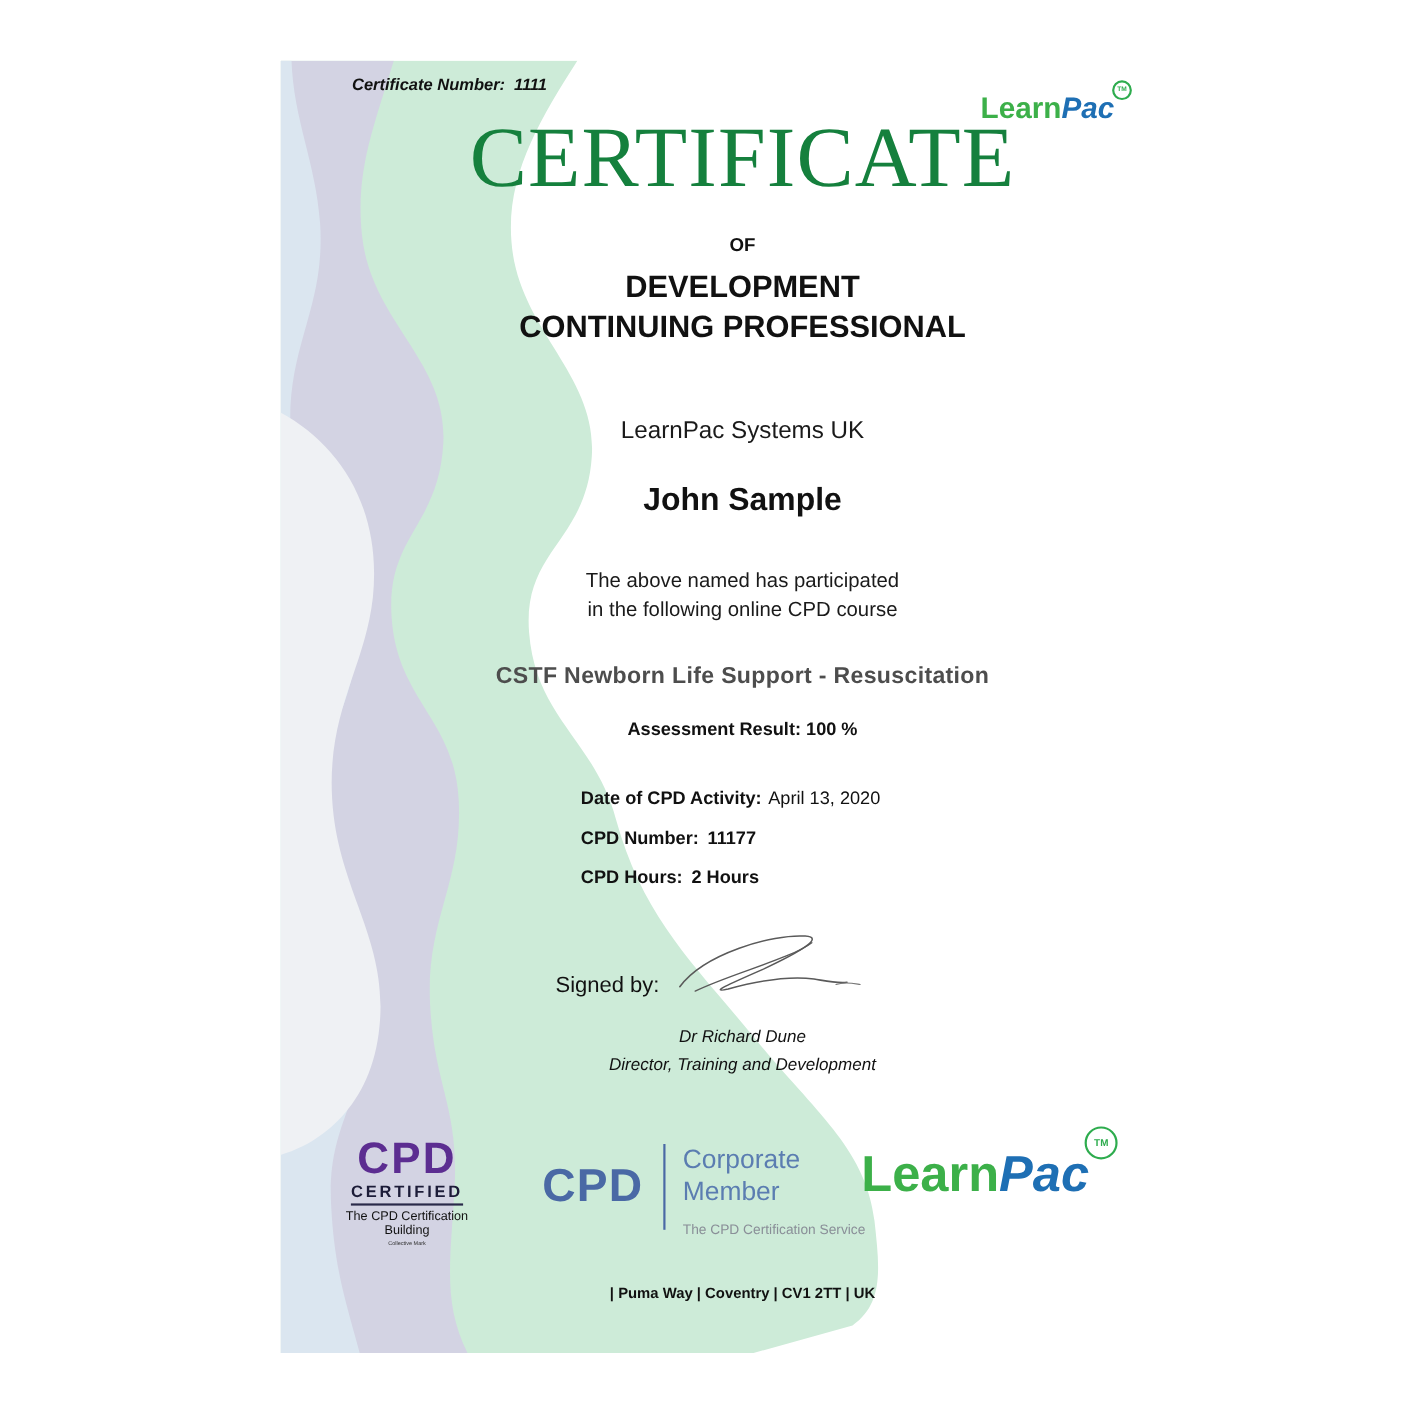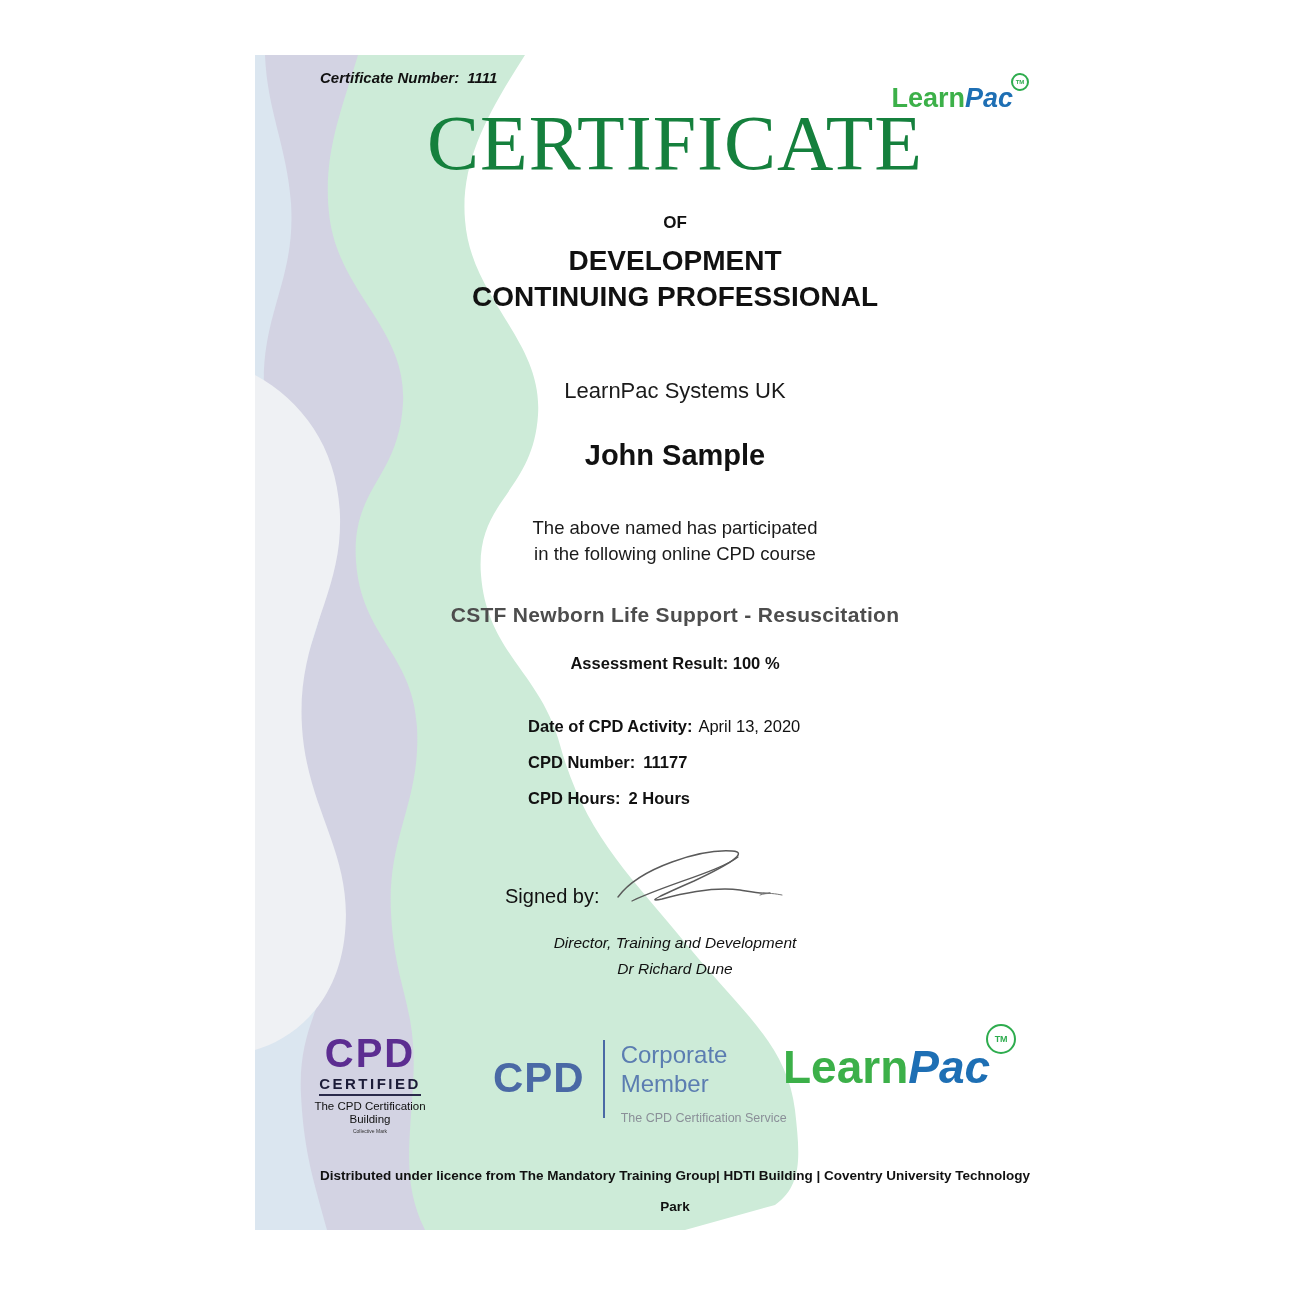--- a/index.html
+++ b/index.html
@@ -172,26 +172,25 @@
 
     <div class="signed-by">Signed by:</div>
 
     <svg class="signature-svg" width="200" height="75" viewBox="0 0 200 75" aria-hidden="true">
       <path d="M8,52 C30,22 92,4 122,6 C140,7 118,20 84,36 C52,50 34,58 52,54 C78,47 108,42 130,45 C142,47 150,49 160,48" fill="none" stroke="#5a5a5a" stroke-width="1.4" stroke-linecap="round"></path>
       <path d="M22,56 C55,40 110,26 128,12" fill="none" stroke="#5a5a5a" stroke-width="1.2" stroke-linecap="round"></path>
       <path d="M150,50 C158,47 166,49 172,50" fill="none" stroke="#777" stroke-width="1" stroke-linecap="round"></path>
     </svg>
 
     <div class="signer">
+      <div>Dr Richard Dune</div>
       <div>Director, Training and Development</div>
-      <div>Dr Richard Dune</div>
     </div>
 
     <div class="footer">
-      <div>Distributed under licence from The Mandatory Training Group| HDTI Building | Coventry University Technology Park</div>
       <div>| Puma Way | Coventry | CV1 2TT | UK</div>
     </div>
   </div>
 
   <div class="cpd-certified">
     <div class="cpdc-cpd">CPD</div>
     <div><span class="cpdc-certified">CERTIFIED</span></div>
     <div class="cpdc-service">
       <div>The CPD Certification</div>
       <div>Building</div>

